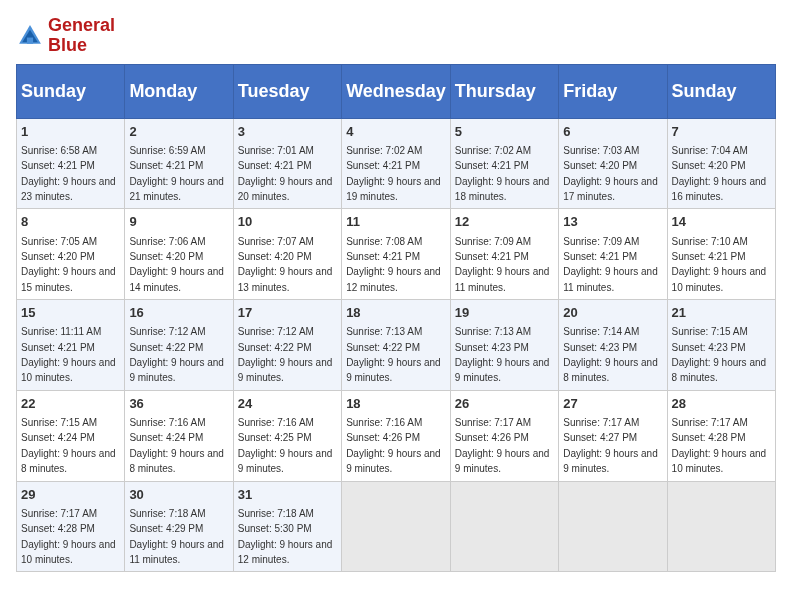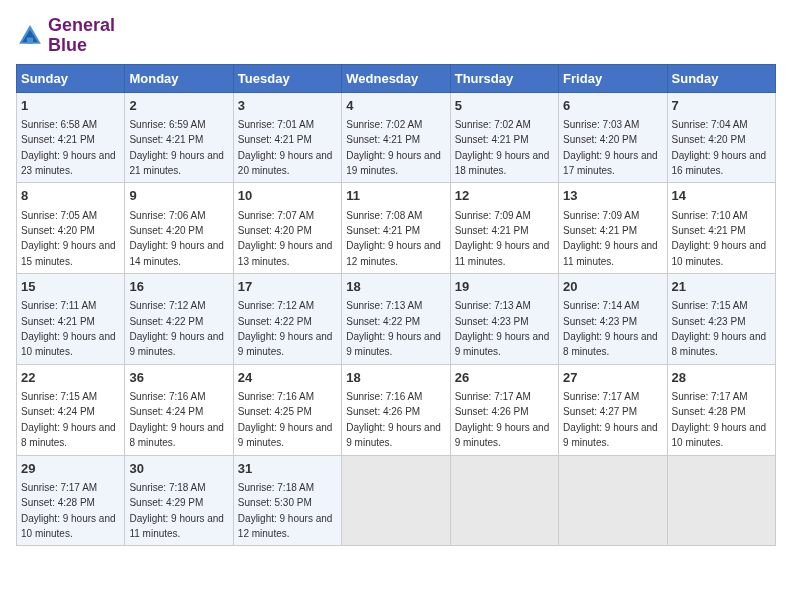--- a/index.html
+++ b/index.html
@@ -20,21 +20,21 @@
       display: flex;
       align-items: center;
       gap: 4px;
     }
     .logo-text {
       font-size: 18px;
       font-weight: bold;
       color: #333;
       line-height: 1.1;
     }
-    .logo-text span { color: #701a75; }
+    .logo-text span { color: #b91c1c; }
     .logo-icon {
       width: 28px;
       height: 28px;
     }
     .title-area {
       text-align: right;
     }
     .month-title {
       font-size: 32px;
       font-weight: bold;
@@ -45,23 +45,23 @@
       color: #555;
     }
     table {
       width: 100%;
       border-collapse: collapse;
       font-size: 11px;
     }
     thead tr th {
       background-color: #4472c4;
       color: #fff;
-      padding: 6px 4px;
+      padding: 16px 4px;
       text-align: left;
-      font-size: 13px;
+      font-size: 18px;
       font-weight: bold;
       border: 1px solid #3a62aa;
     }
     tbody tr td {
       vertical-align: top;
       padding: 4px 4px;
       border: 1px solid #ccc;
       width: calc(100% / 7);
       min-height: 80px;
       height: 80px;
@@ -207,21 +207,21 @@
         <td>
         <span class="day-number">14</span>
         <span class="day-info">Sunrise: 7:10 AM</span><br>
         <span class="day-info">Sunset: 4:21 PM</span><br>
         <span class="day-info">Daylight: 9 hours and 10 minutes.</span>
       </td>
       </tr>
       <tr>
         <td>
         <span class="day-number">15</span>
-        <span class="day-info">Sunrise: 7:11 AM</span><br>
+        <span class="day-info">Sunrise: 11:11 AM</span><br>
         <span class="day-info">Sunset: 4:21 PM</span><br>
         <span class="day-info">Daylight: 9 hours and 10 minutes.</span>
       </td>
         <td>
         <span class="day-number">16</span>
         <span class="day-info">Sunrise: 7:12 AM</span><br>
         <span class="day-info">Sunset: 4:22 PM</span><br>
         <span class="day-info">Daylight: 9 hours and 9 minutes.</span>
       </td>
         <td>

